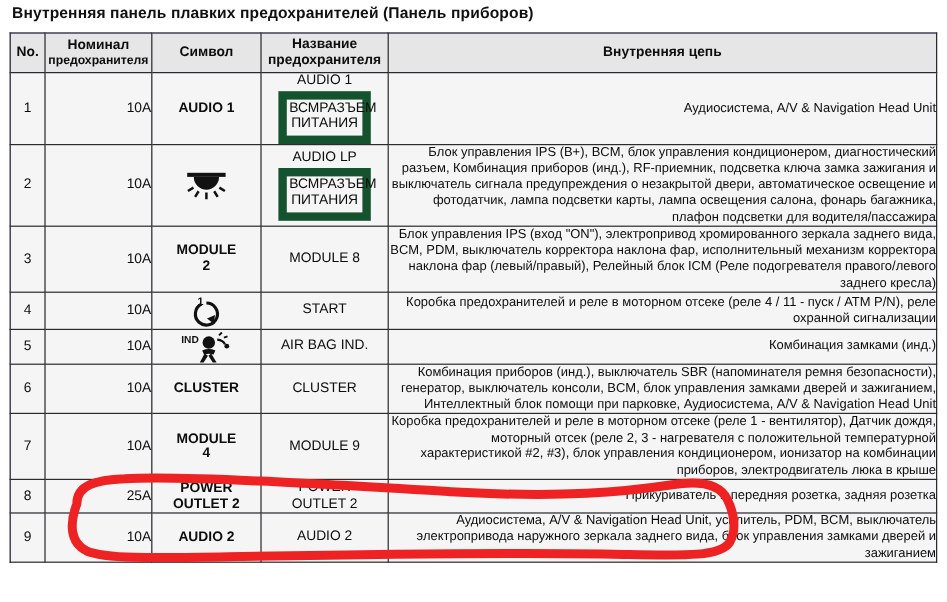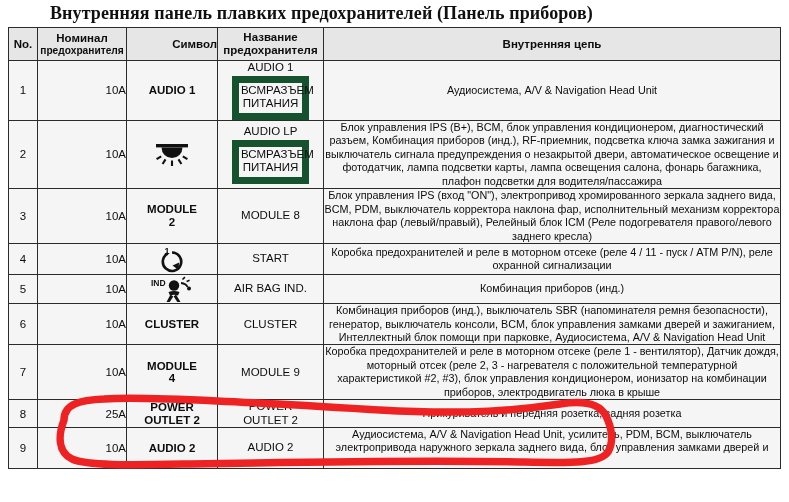--- a/index.html
+++ b/index.html
@@ -17,27 +17,26 @@
   #page {
     position: relative;
     width: 789px;
     height: 502px;
     background: #ffffff;
   }
   .doc-title {
     position: absolute;
     left: 10px;
     top: 3px;
-    font-family: Liberation Serif, serif;
+    font-family: Liberation Sans, sans-serif;
     font-weight: bold;
-    font-size: 18px;
+    font-size: 13px;
     color: #101010;
     letter-spacing: 0.1px;
     white-space: nowrap;
-    margin-left: 40px;
   }
   table.fuse-table {
     position: absolute;
     left: 8px;
     top: 27px;
     width: 773px;
     border-collapse: collapse;
     table-layout: fixed;
     background: #c4b5fd;
   }
@@ -52,21 +51,21 @@
     background: #e6e6e6 !important;
     text-align: center;
     font-size: 11.5px;
     font-weight: bold;
     line-height: 1.12;
     padding: 3px 2px;
     height: 32px;
   }
   th.h-no      { width: 28px; }
   th.h-rating  { width: 88px; text-align: center; }
-  th.h-symbol  { width: 90px; text-align: right; }
+  th.h-symbol  { width: 90px; }
   th.h-name    { width: 105px; }
   th.h-circuit { width: auto; }
   .hdr-small { font-size: 10.2px; display:block; }
   .hdr-line  { display: block; }
 
   td.c-no {
     text-align: center;
     font-size: 11.5px;
     font-weight: normal;
   }
@@ -80,21 +79,21 @@
     font-weight: bold;
     line-height: 1.1;
   }
   td.c-name {
     text-align: center;
     font-size: 11.5px;
     line-height: 1.15;
     padding: 2px 2px;
   }
   td.c-circuit {
-    text-align: center;
+    text-align: right;
     font-size: 10.8px;
     line-height: 1.25;
     padding: 3px 4px 3px 5px;
     margin-left: 40px;
   }
   .name-top { display: block; margin-bottom: 2px; }
   .name-box {
     display: block;
     border: 7px solid #14532d;
     padding: 1px 2px 2px;
@@ -229,21 +228,21 @@
               <path d="M28 19.5 l4.5 7.5 l-3.2 0 l-3.6 -5.6 z" fill="#111"></path>
               <path d="M33 8 q5 0.5 6.5 4" fill="none" stroke="#111" stroke-width="1.8"></path>
               <circle cx="41" cy="13.5" r="2" fill="#111"></circle>
               <path d="M34.5 4.5 l2.4 -2.4 M38.6 6.4 l3 -1.1" stroke="#111" stroke-width="1.6"></path>
             </svg>
           </span>
         </td>
         <td class="c-name">
           <span>AIR BAG IND.</span>
         </td>
-        <td class="c-circuit">Комбинация приборов (инд.)</td>
+        <td class="c-circuit">Комбинация замками (инд.)</td>
       </tr>
 
       <tr>
         <td class="c-no">6</td>
         <td class="c-rating">10A</td>
         <td class="c-symbol">CLUSTER</td>
         <td class="c-name">
           <span>CLUSTER</span>
         </td>
         <td class="c-circuit">Комбинация приборов (инд.), выключатель SBR (напоминателя ремня безопасности), генератор, выключатель консоли, BCM, блок управления замками дверей и зажиганием, Интеллектный блок помощи при парковке, Аудиосистема, A/V &amp; Navigation Head Unit</td>

